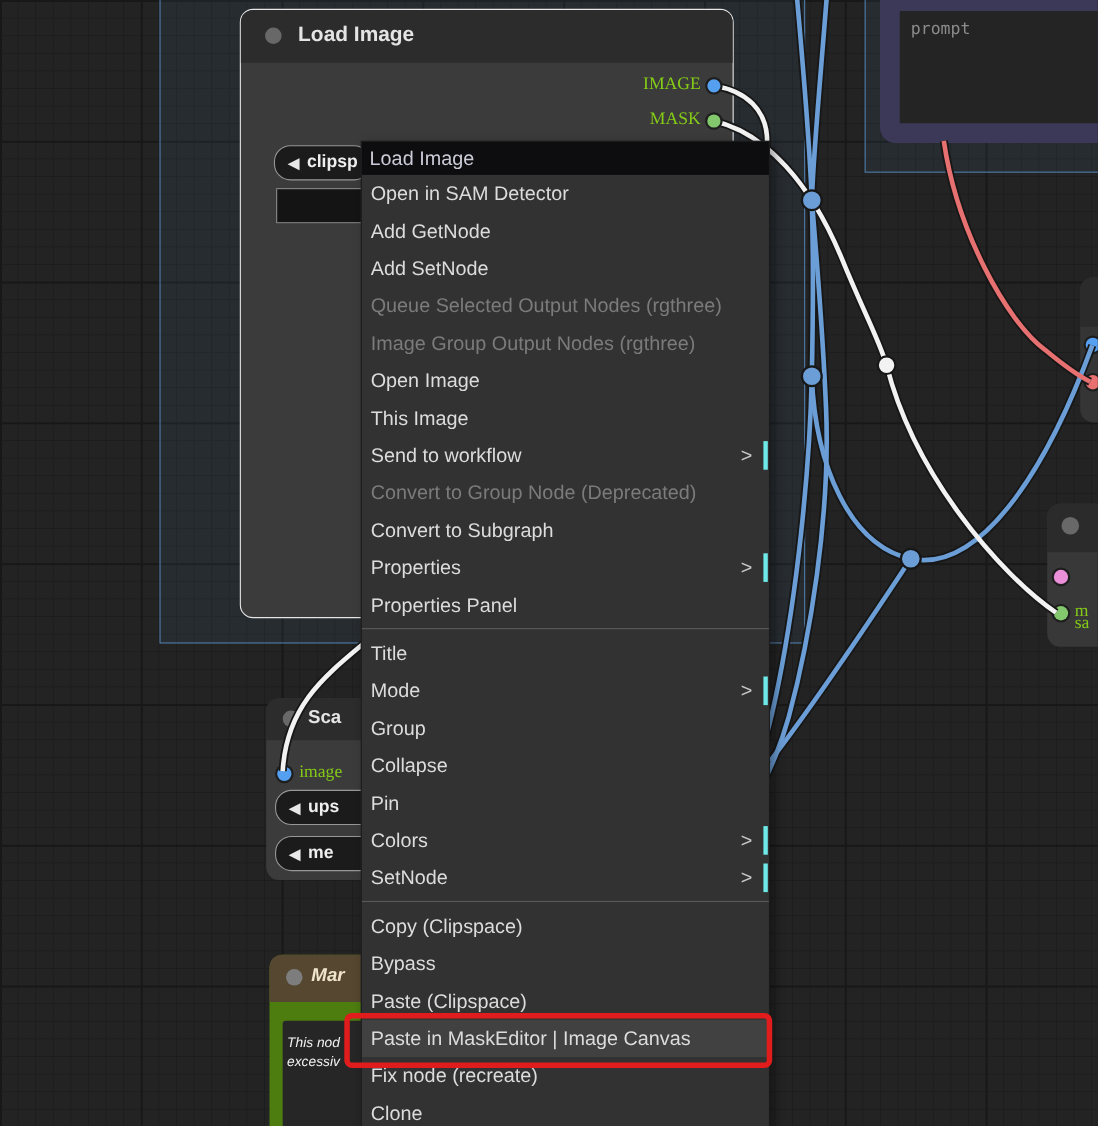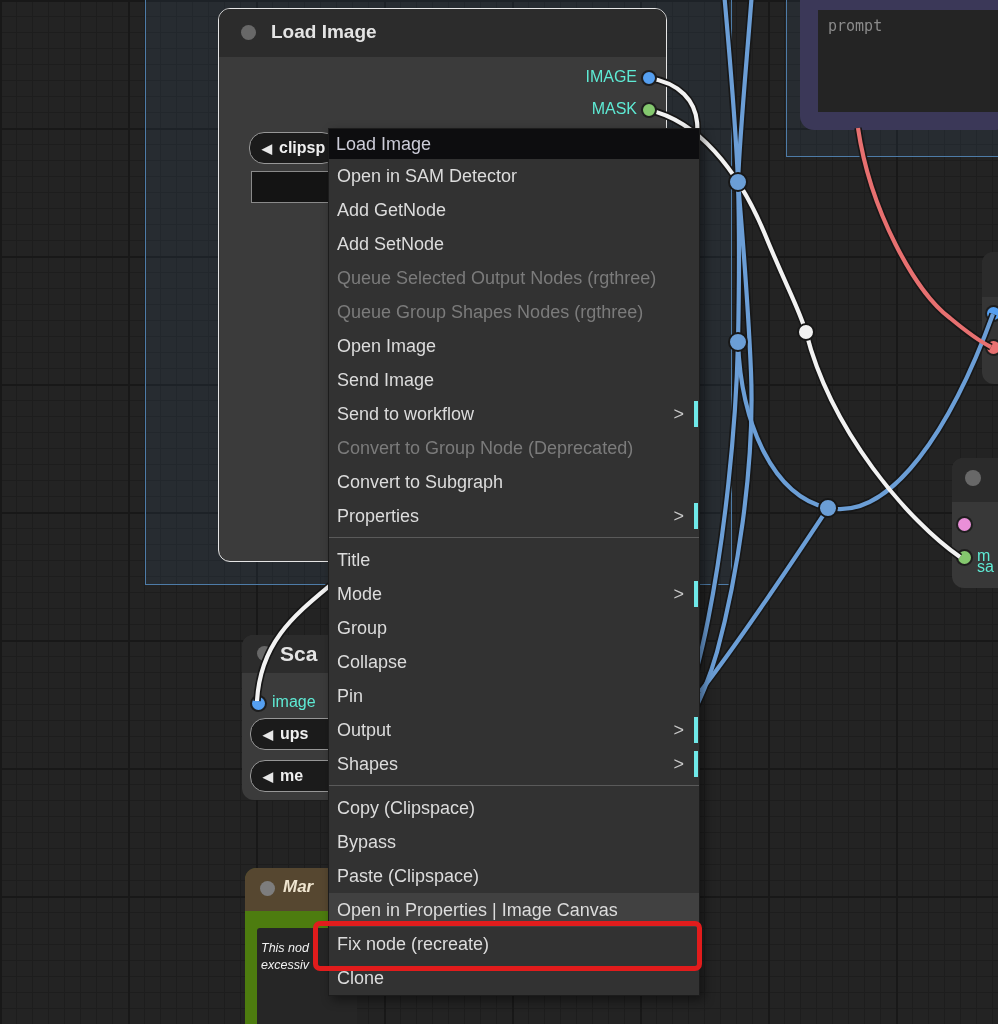--- a/index.html
+++ b/index.html
@@ -28,39 +28,39 @@
   .node-header{
     position:absolute;left:0;top:0;right:0;
     background:#2c2c2c;border-radius:11px 11px 0 0;
   }
   .hdr-dot{
     position:absolute;border-radius:50%;background:#686868;
   }
   .node-title{
     position:absolute;color:#e4e4e4;font-weight:600;white-space:nowrap;
   }
-  .port-label{color:#5eead4;font-size:16px;white-space:nowrap;position:absolute;}
+  .port-label{color:#84cc16;font-size:16px;white-space:nowrap;position:absolute;font-family:Liberation Serif, serif;}
   .combo-pill{
     position:absolute;background:#1b1b1b;border:1.5px solid #979797;
     border-radius:15px;color:#efefef;font-weight:700;font-size:16px;
     display:flex;align-items:center;overflow:hidden;white-space:nowrap;
   }
   .combo-arrow{color:#e8e8e8;font-size:13px;margin:0 7px 0 12px;}
   .widget-box{position:absolute;background:#141414;border:1px solid #8a8a8a;}
   
   #node-load-image{left:218px;top:8px;width:447px;height:552px;border:1.5px solid #e6e6e6;}
   #node-load-image .node-header{height:48px;}
   #node-load-image .hdr-dot{left:22px;top:16px;width:15px;height:15px;}
   #node-load-image .node-title{left:52px;top:12px;font-size:19px;}
   .out-row{position:absolute;right:29px;text-align:right;}
   
   #node-scale{left:242px;top:635px;width:120px;height:165px;}
   #node-scale .node-header{height:38px;}
   #node-scale .hdr-dot{left:15px;top:11px;width:15px;height:15px;}
-  #node-scale .node-title{left:38px;top:7px;font-size:21px;}
+  #node-scale .node-title{left:38px;top:7px;font-size:17px;}
   
   #node-note{left:245px;top:868px;width:100px;height:179px;border-radius:12px 12px 0 0;background:#4d7c0f;font-style:italic;}
   #node-note .node-header{background:#564730;height:43px;}
   #node-note .hdr-dot{left:15px;top:13px;width:15px;height:15px;background:#7d7d7d;}
   #node-note .node-title{left:38px;top:9px;font-size:17px;color:#efe5cf;}
   .note-text{
     position:absolute;left:12px;top:60px;width:100px;height:112px;
     background:#262626;border-radius:3px;color:#f2f2f2;font-size:12.5px;
     line-height:17px;padding:12px 4px;box-sizing:border-box;overflow:hidden;
   }
@@ -212,38 +212,39 @@
   </g>
 </svg>
 
 <div id="context-menu">
   <div class="menu-title">Load Image</div>
   <div id="menu-items">
       <div class="menu-item"><span>Open in SAM Detector</span></div>
       <div class="menu-item"><span>Add GetNode</span></div>
       <div class="menu-item"><span>Add SetNode</span></div>
       <div class="menu-item disabled"><span>Queue Selected Output Nodes (rgthree)</span></div>
-      <div class="menu-item disabled"><span>Queue Group Shapes Nodes (rgthree)</span></div>
+      <div class="menu-item disabled"><span>Image Group Output Nodes (rgthree)</span></div>
       <div class="menu-item"><span>Open Image</span></div>
-      <div class="menu-item"><span>Send Image</span></div>
+      <div class="menu-item"><span>This Image</span></div>
       <div class="menu-item"><span>Send to workflow</span><span class="submenu-arrow">&gt;</span><span class="submenu-bar"></span></div>
       <div class="menu-item disabled"><span>Convert to Group Node (Deprecated)</span></div>
       <div class="menu-item"><span>Convert to Subgraph</span></div>
       <div class="menu-item"><span>Properties</span><span class="submenu-arrow">&gt;</span><span class="submenu-bar"></span></div>
+      <div class="menu-item"><span>Properties Panel</span></div>
       <div class="menu-sep"></div>
       <div class="menu-item"><span>Title</span></div>
       <div class="menu-item"><span>Mode</span><span class="submenu-arrow">&gt;</span><span class="submenu-bar"></span></div>
       <div class="menu-item"><span>Group</span></div>
       <div class="menu-item"><span>Collapse</span></div>
       <div class="menu-item"><span>Pin</span></div>
-      <div class="menu-item"><span>Output</span><span class="submenu-arrow">&gt;</span><span class="submenu-bar"></span></div>
-      <div class="menu-item"><span>Shapes</span><span class="submenu-arrow">&gt;</span><span class="submenu-bar"></span></div>
+      <div class="menu-item"><span>Colors</span><span class="submenu-arrow">&gt;</span><span class="submenu-bar"></span></div>
+      <div class="menu-item"><span>SetNode</span><span class="submenu-arrow">&gt;</span><span class="submenu-bar"></span></div>
       <div class="menu-sep"></div>
       <div class="menu-item"><span>Copy (Clipspace)</span></div>
       <div class="menu-item"><span>Bypass</span></div>
       <div class="menu-item"><span>Paste (Clipspace)</span></div>
-      <div class="menu-item highlighted"><span>Open in Properties | Image Canvas</span></div>
+      <div class="menu-item highlighted"><span>Paste in MaskEditor | Image Canvas</span></div>
       <div class="menu-item"><span>Fix node (recreate)</span></div>
       <div class="menu-item"><span>Clone</span></div>
     </div>
 </div>
 
 <div id="annotation-box"></div>
 
 </body></html>

